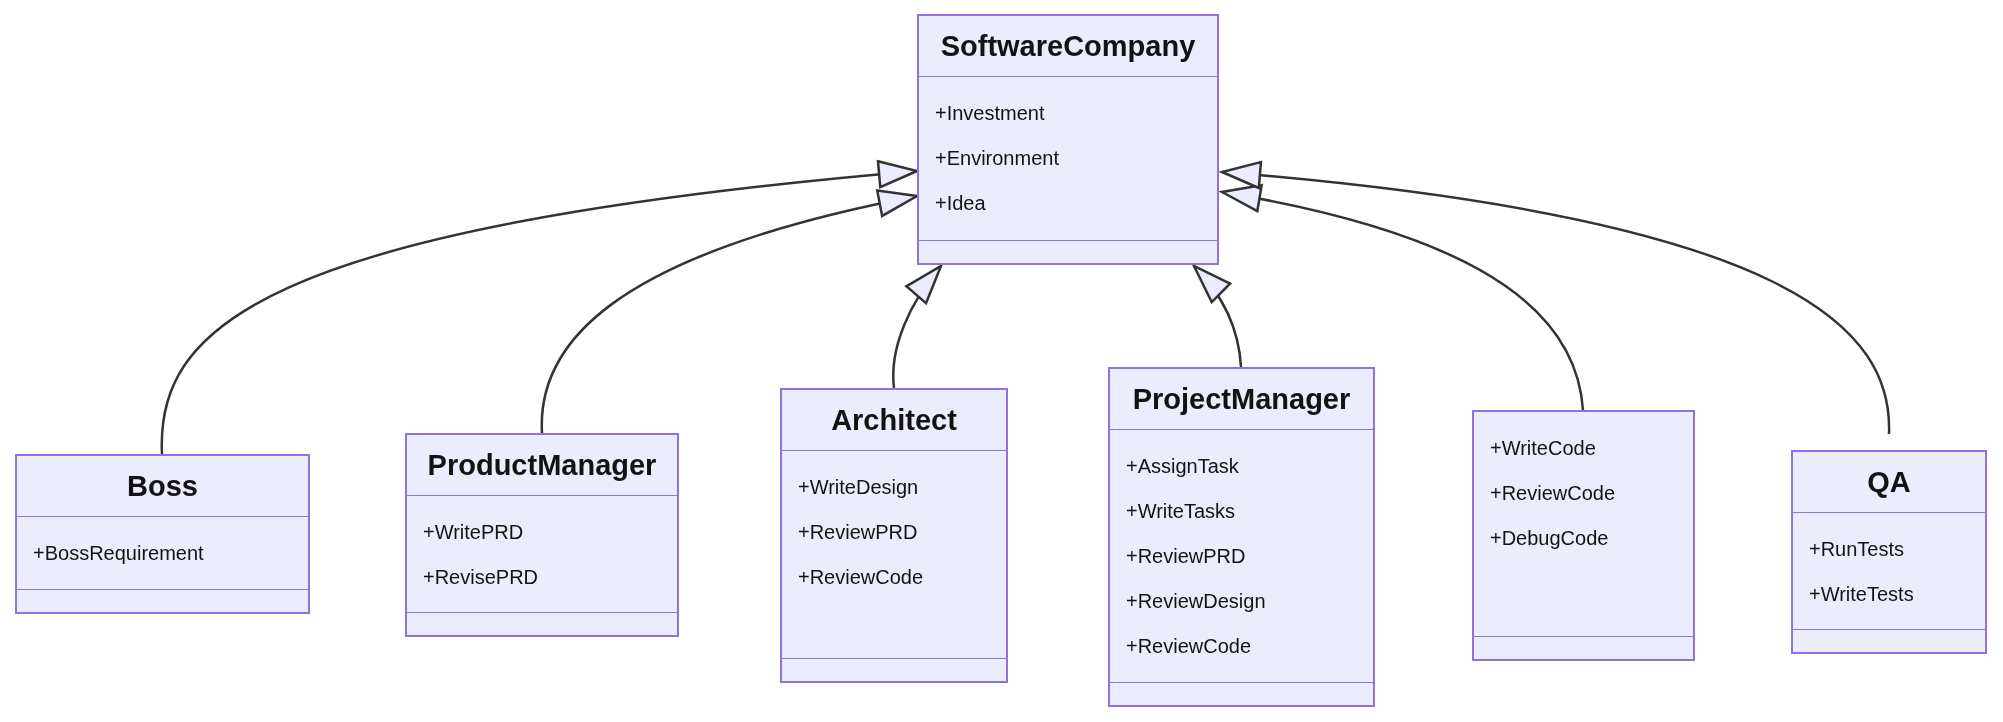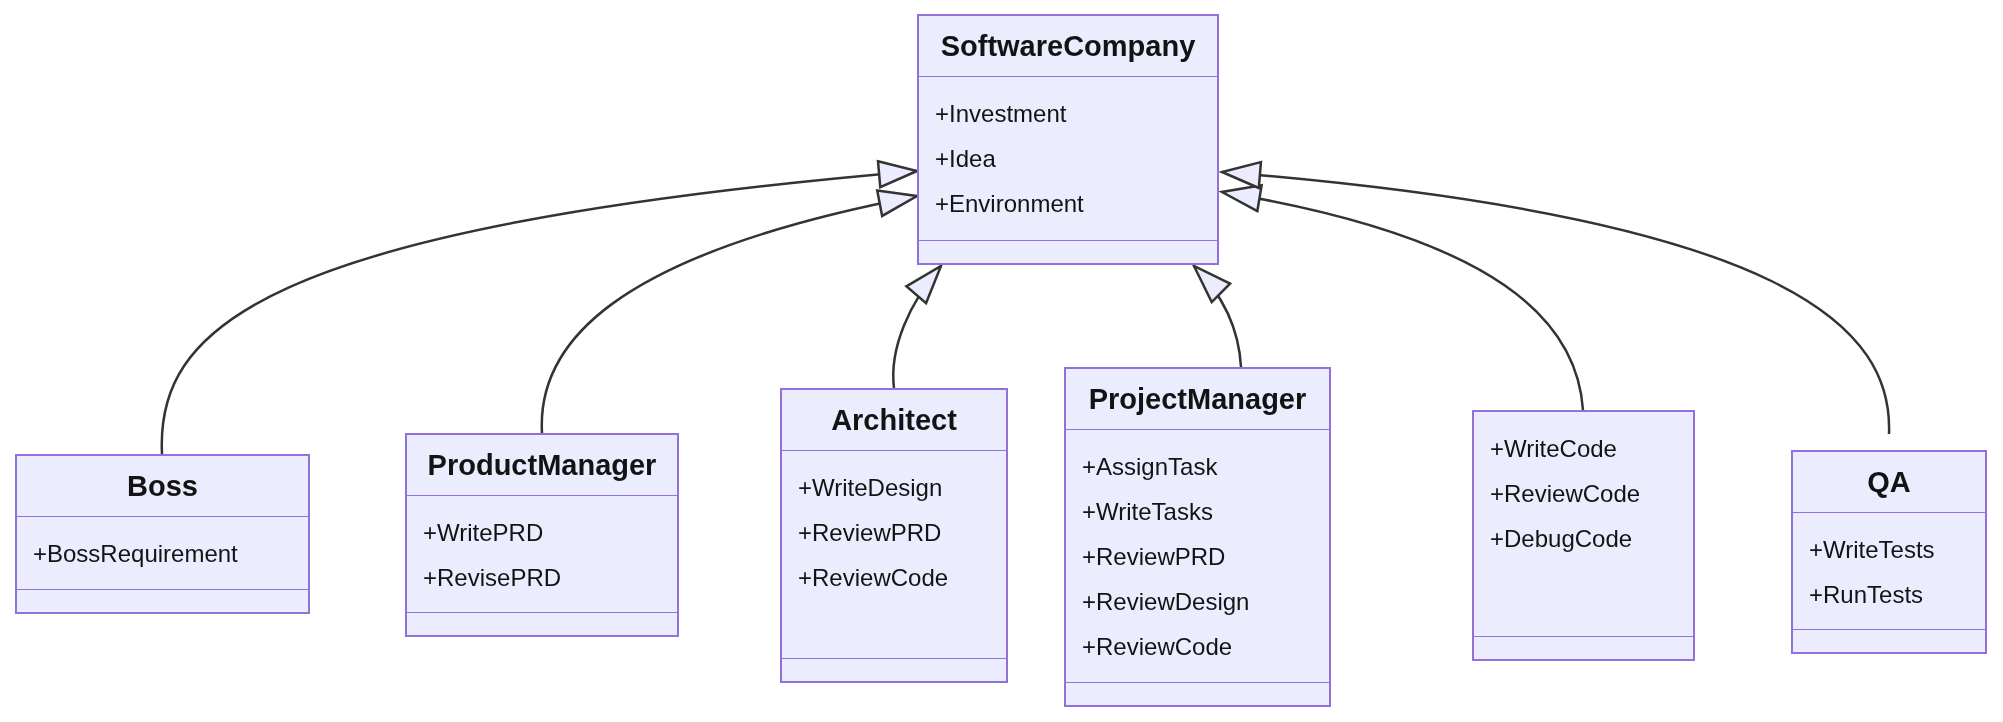--- a/index.html
+++ b/index.html
@@ -22,21 +22,21 @@
   }
   .cls-title{
     height:60px;flex:0 0 60px;
     display:flex;align-items:center;justify-content:center;
     font-weight:bold;font-size:29px;
     border-bottom:1.5px solid #9370DB;
   }
   .cls-attrs{
     flex:1 1 auto;
     padding:14px 16px 0 16px;
-    font-size:24px;
+    font-size:20px;
   }
   .cls-attrs .attr{line-height:45px;white-space:nowrap;}
   .cls-methods{
     flex:0 0 22px;height:22px;
     border-top:1.5px solid #9370DB;
   }
 </style>
 </head>
 <body>
 
@@ -53,22 +53,22 @@
     <path d="M894,388 C889,348 910,302 941,266" fill="none" stroke="#333333" stroke-width="2.5" marker-end="url(#arrow-hollow)"></path>
     <path d="M1241,367 C1239,331 1226,298 1194,266" fill="none" stroke="#333333" stroke-width="2.5" marker-end="url(#arrow-hollow)"></path>
     <path d="M1583,410 C1577,322 1500,238 1222,192" fill="none" stroke="#333333" stroke-width="2.5" marker-end="url(#arrow-hollow)"></path>
     <path d="M1889,434 C1893,330 1795,218 1222,172" fill="none" stroke="#333333" stroke-width="2.5" marker-end="url(#arrow-hollow)"></path>
   </svg>
 
   <div class="cls" style="left:917px;top:14px;width:302px;height:251px">
     <div class="cls-title">SoftwareCompany</div>
     <div class="cls-attrs">
       <div class="attr">+Investment</div>
+      <div class="attr">+Environment</div>
       <div class="attr">+Idea</div>
-      <div class="attr">+Environment</div>
     </div>
     <div class="cls-methods"></div>
   </div>
 
   <div class="cls" style="left:15px;top:454px;width:295px;height:160px">
     <div class="cls-title">Boss</div>
     <div class="cls-attrs">
       <div class="attr">+BossRequirement</div>
     </div>
     <div class="cls-methods"></div>
@@ -86,21 +86,21 @@
   <div class="cls" style="left:780px;top:388px;width:228px;height:295px">
     <div class="cls-title">Architect</div>
     <div class="cls-attrs">
       <div class="attr">+WriteDesign</div>
       <div class="attr">+ReviewPRD</div>
       <div class="attr">+ReviewCode</div>
     </div>
     <div class="cls-methods"></div>
   </div>
 
-  <div class="cls" style="left:1064px;top:367px;width:267px;height:340px">
+  <div class="cls" style="left:1108px;top:367px;width:267px;height:340px">
     <div class="cls-title">ProjectManager</div>
     <div class="cls-attrs">
       <div class="attr">+AssignTask</div>
       <div class="attr">+WriteTasks</div>
       <div class="attr">+ReviewPRD</div>
       <div class="attr">+ReviewDesign</div>
       <div class="attr">+ReviewCode</div>
     </div>
     <div class="cls-methods"></div>
   </div>
@@ -110,19 +110,19 @@
       <div class="attr">+WriteCode</div>
       <div class="attr">+ReviewCode</div>
       <div class="attr">+DebugCode</div>
     </div>
     <div class="cls-methods"></div>
   </div>
 
   <div class="cls" style="left:1791px;top:450px;width:196px;height:204px">
     <div class="cls-title">QA</div>
     <div class="cls-attrs">
+      <div class="attr">+RunTests</div>
       <div class="attr">+WriteTests</div>
-      <div class="attr">+RunTests</div>
     </div>
     <div class="cls-methods"></div>
   </div>
 
 </div>
 
 </body></html>

